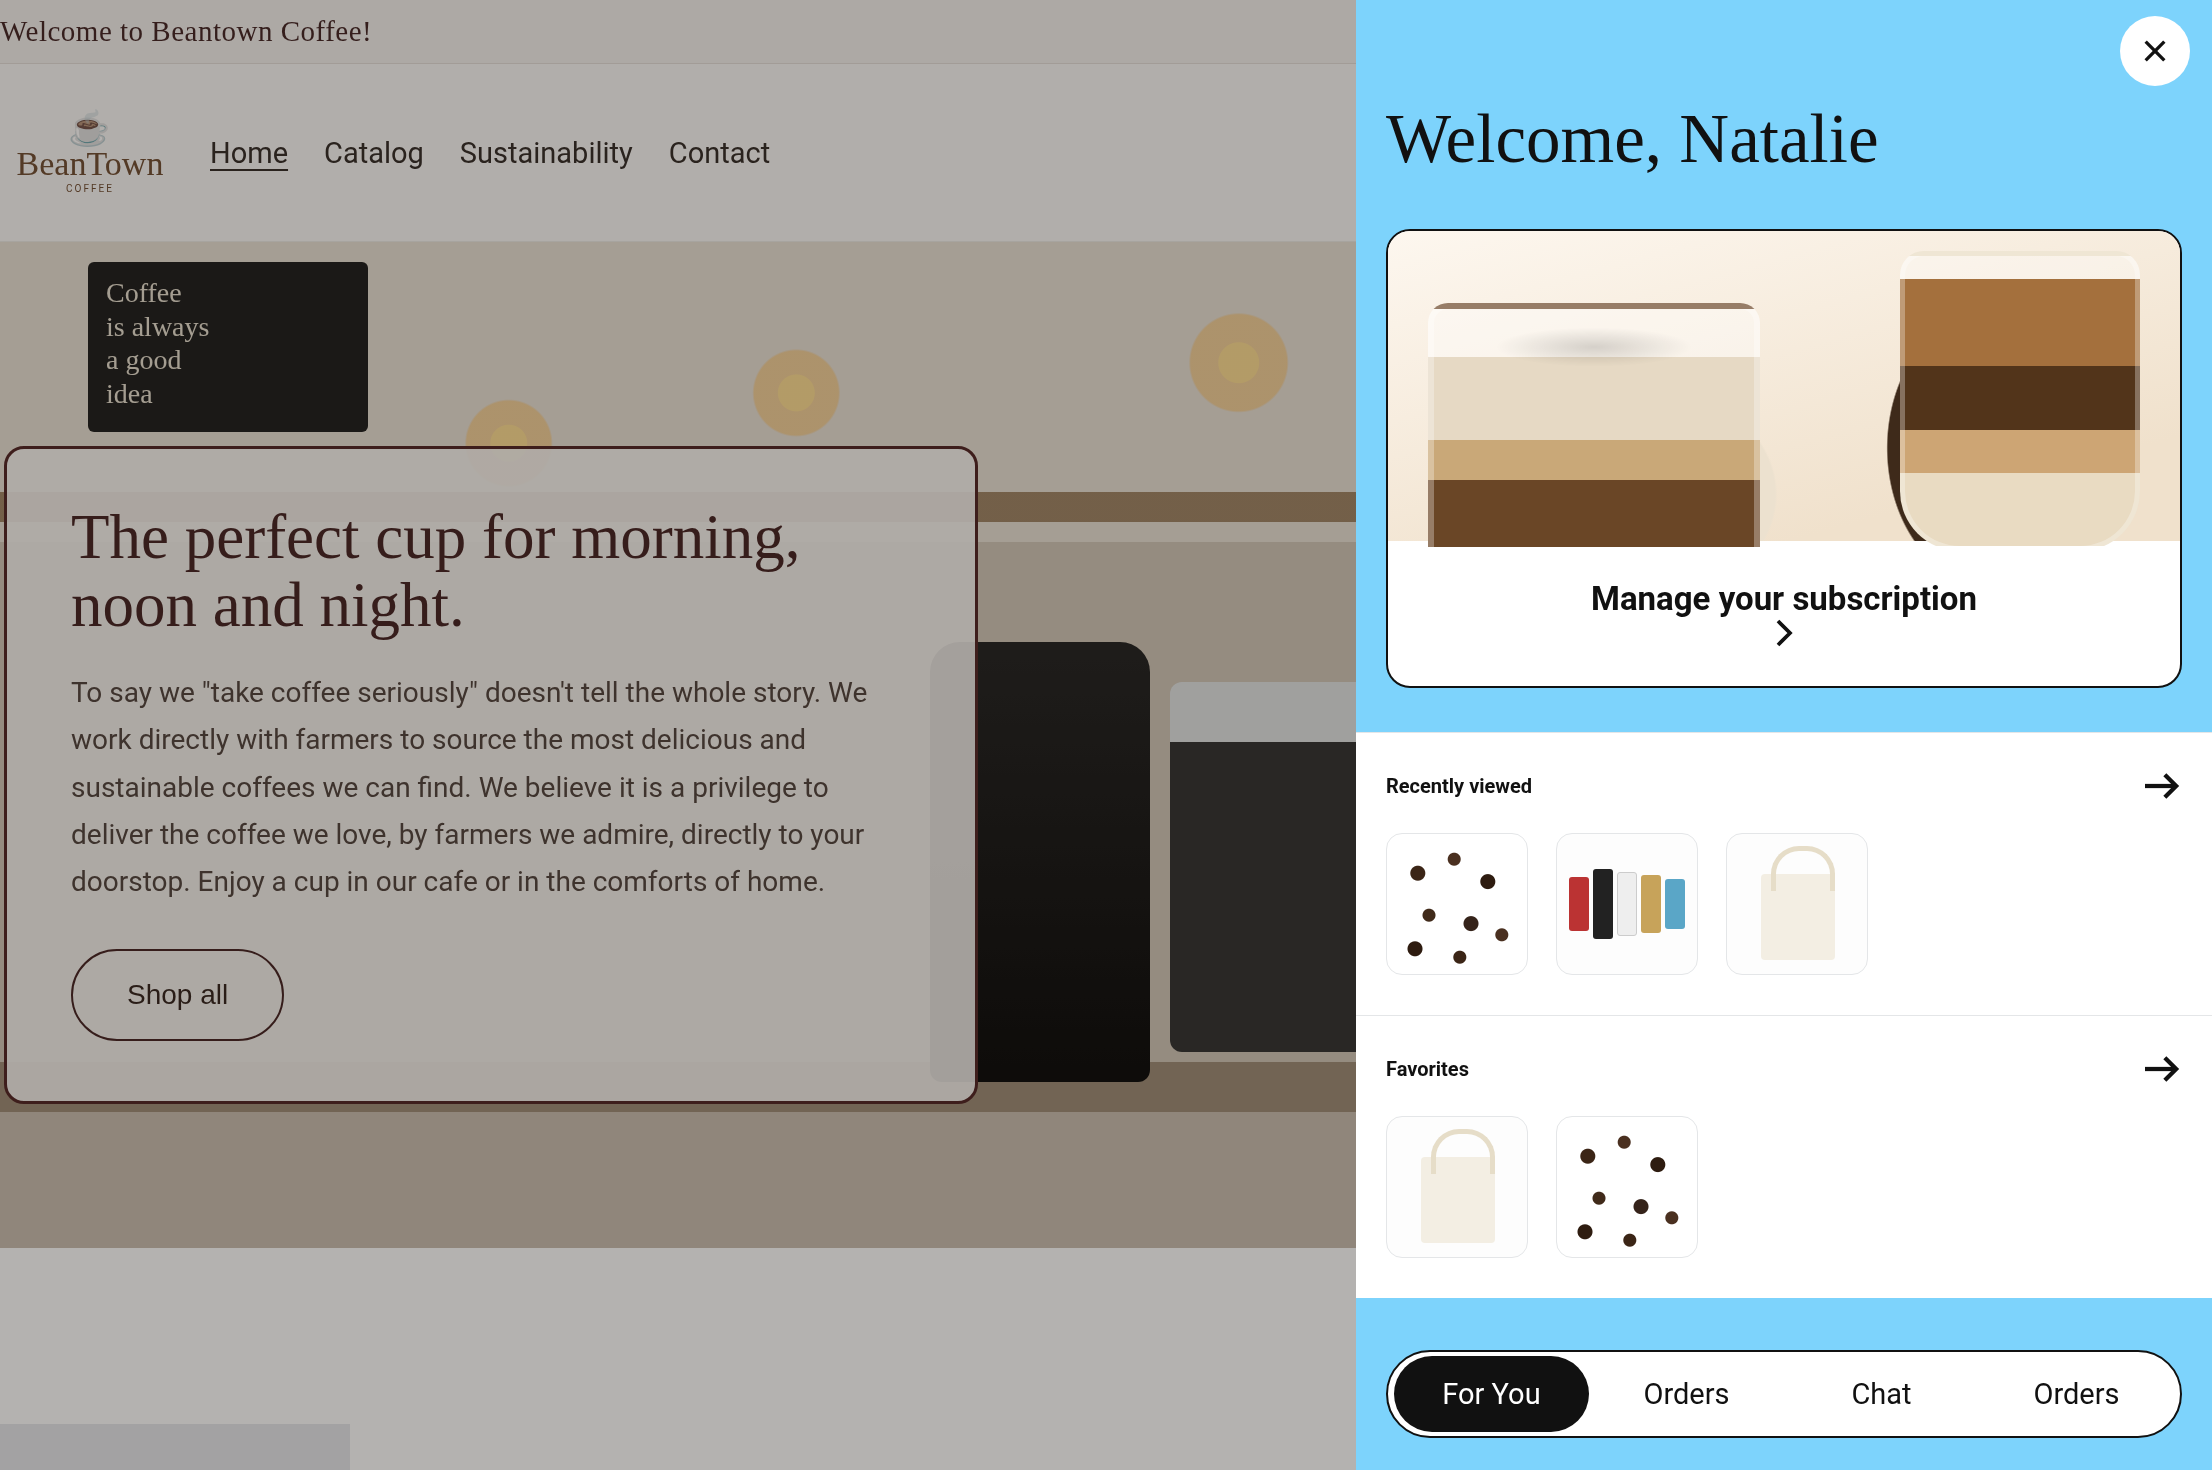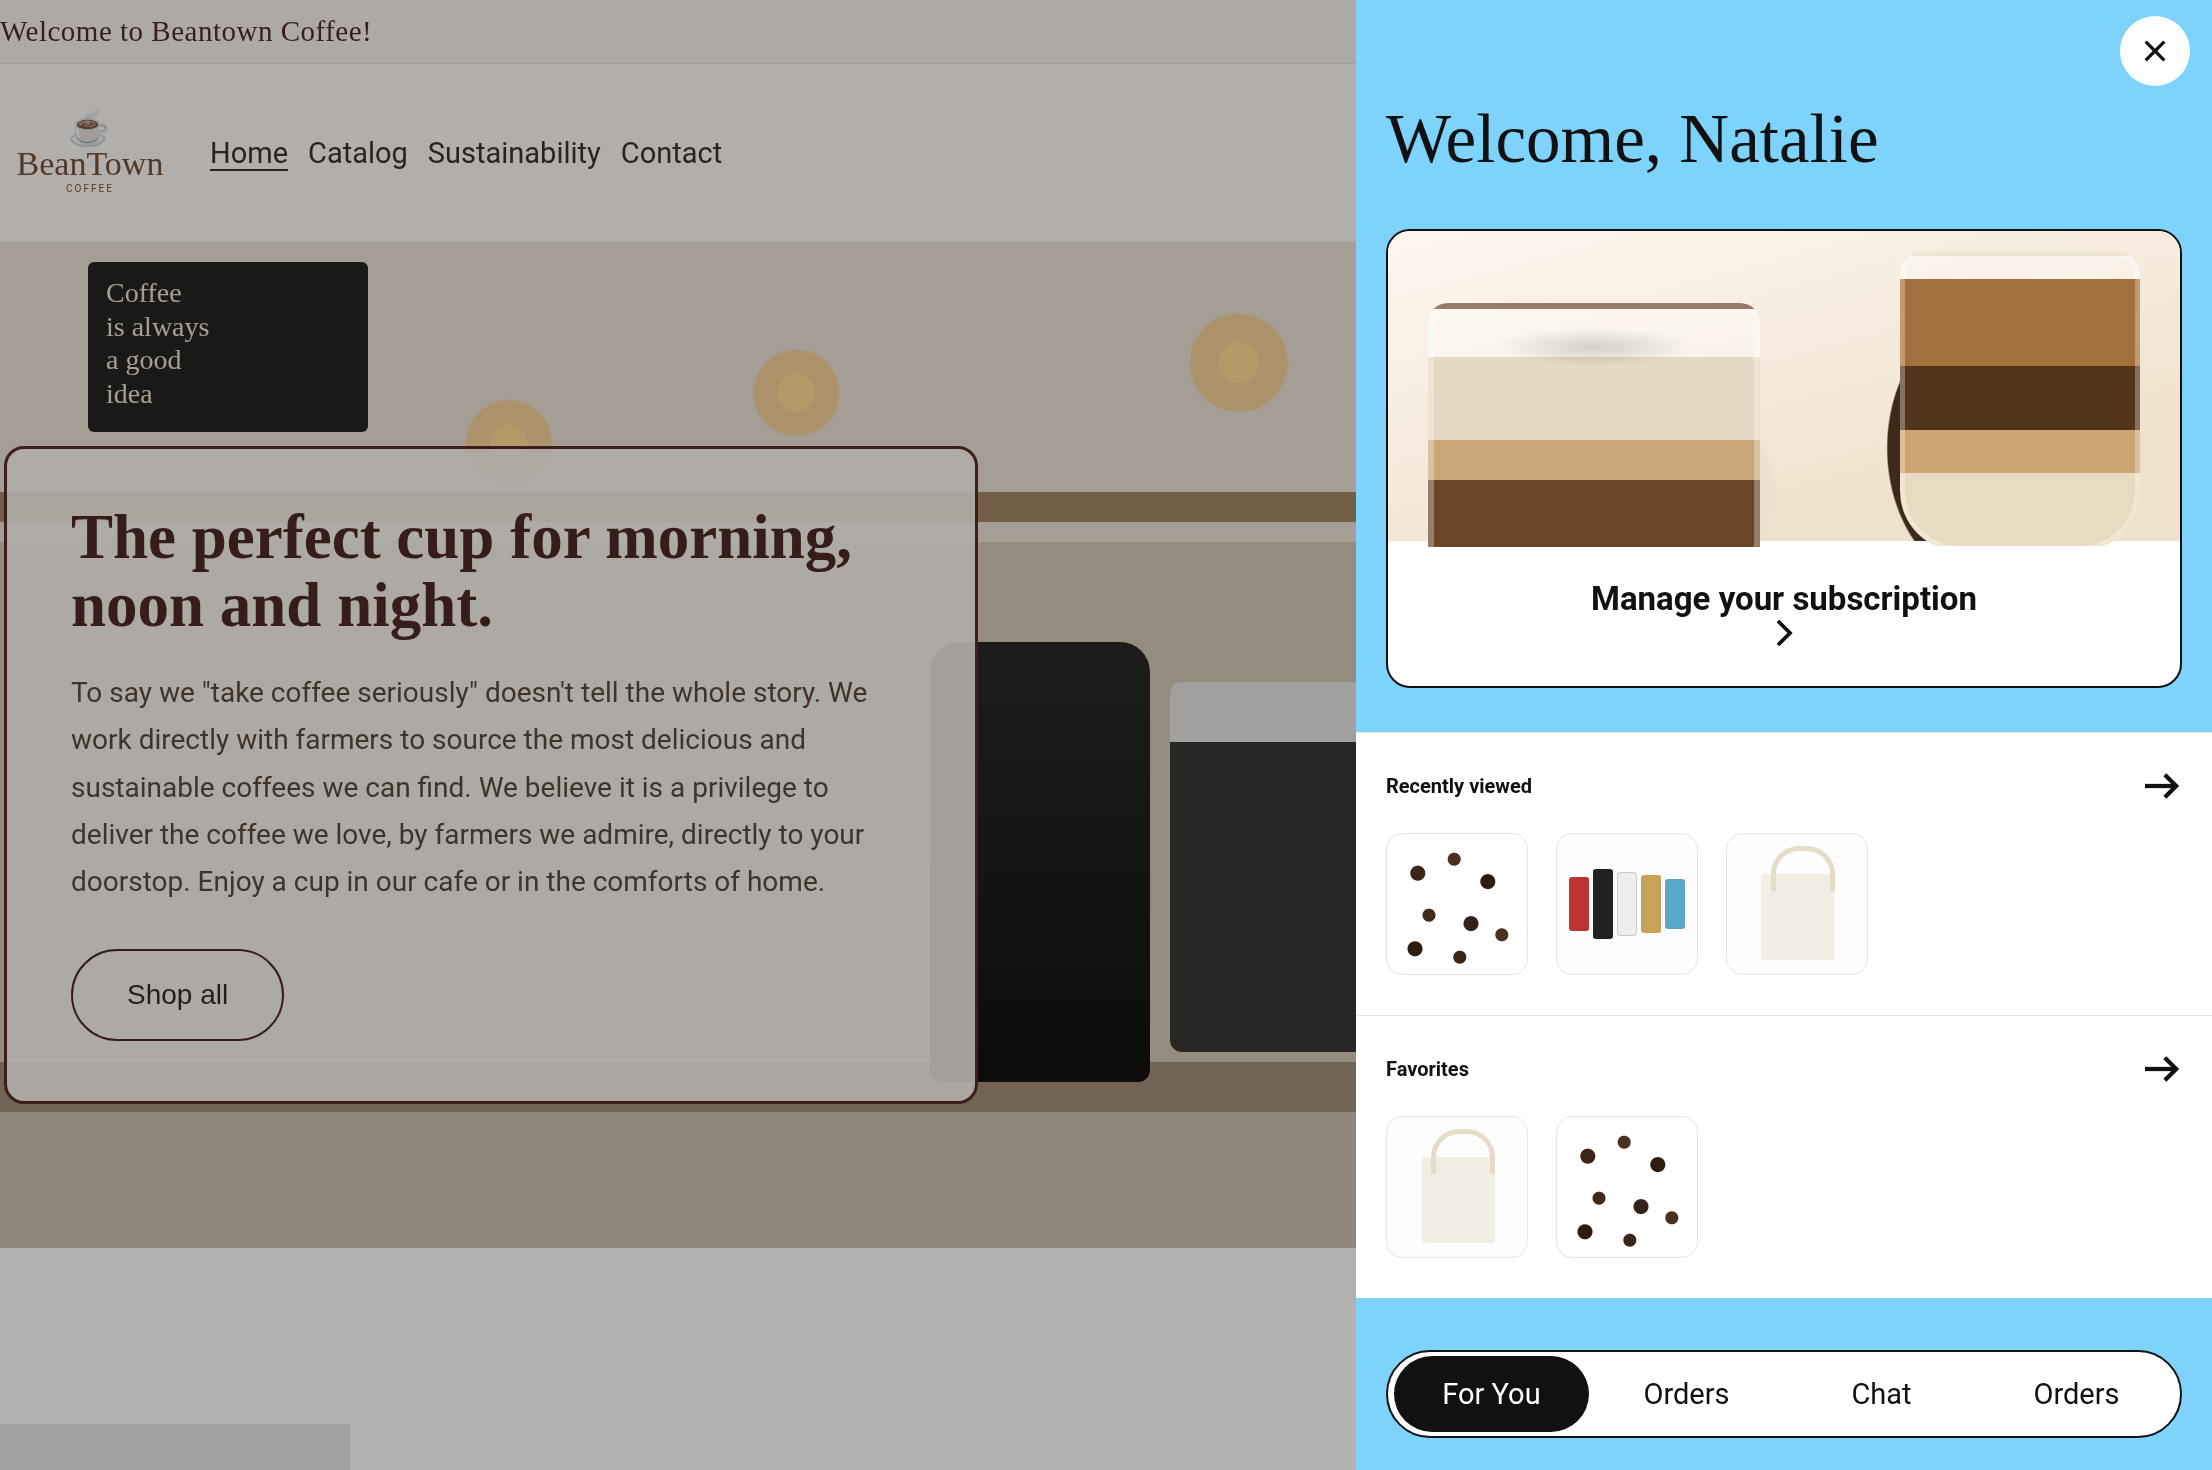--- a/index.html
+++ b/index.html
@@ -43,21 +43,21 @@
   flex-direction: column;
   align-items: center;
   justify-content: center;
   color: #6b472b;
 }
 .logo-cup { font-size: 34px; line-height: 1; }
 .logo-text { font-family: 'Brush Script MT', cursive; font-size: 34px; }
 .logo-sub { font-size: 10px; letter-spacing: 2px; }
 .nav {
   display: flex;
-  gap: 20px;
+  gap: 36px;
   margin-left: 40px;
 }
 .nav a {
   font-size: 29px;
   color: #2c2420;
   text-decoration: none;
   cursor: pointer;
 }
 .nav a.active { text-decoration: underline; text-underline-offset: 6px; }
 .header-right {
@@ -122,21 +122,21 @@
   margin-top: 60px;
   width: 974px;
   background: rgba(248,245,242,0.92);
   border: 3px solid #4a1c1c;
   border-radius: 20px;
   padding: 54px 64px 60px;
 }
 .hero-title {
   font-family: Georgia, 'Times New Roman', serif;
   font-size: 63px;
-  font-weight: 700;
+  font-weight: 400;
   color: #3e1b1b;
   line-height: 1.08;
   margin-bottom: 30px;
 }
 .hero-desc {
   font-size: 28px;
   color: #4b3d37;
   line-height: 1.68;
   margin-bottom: 44px;
 }

